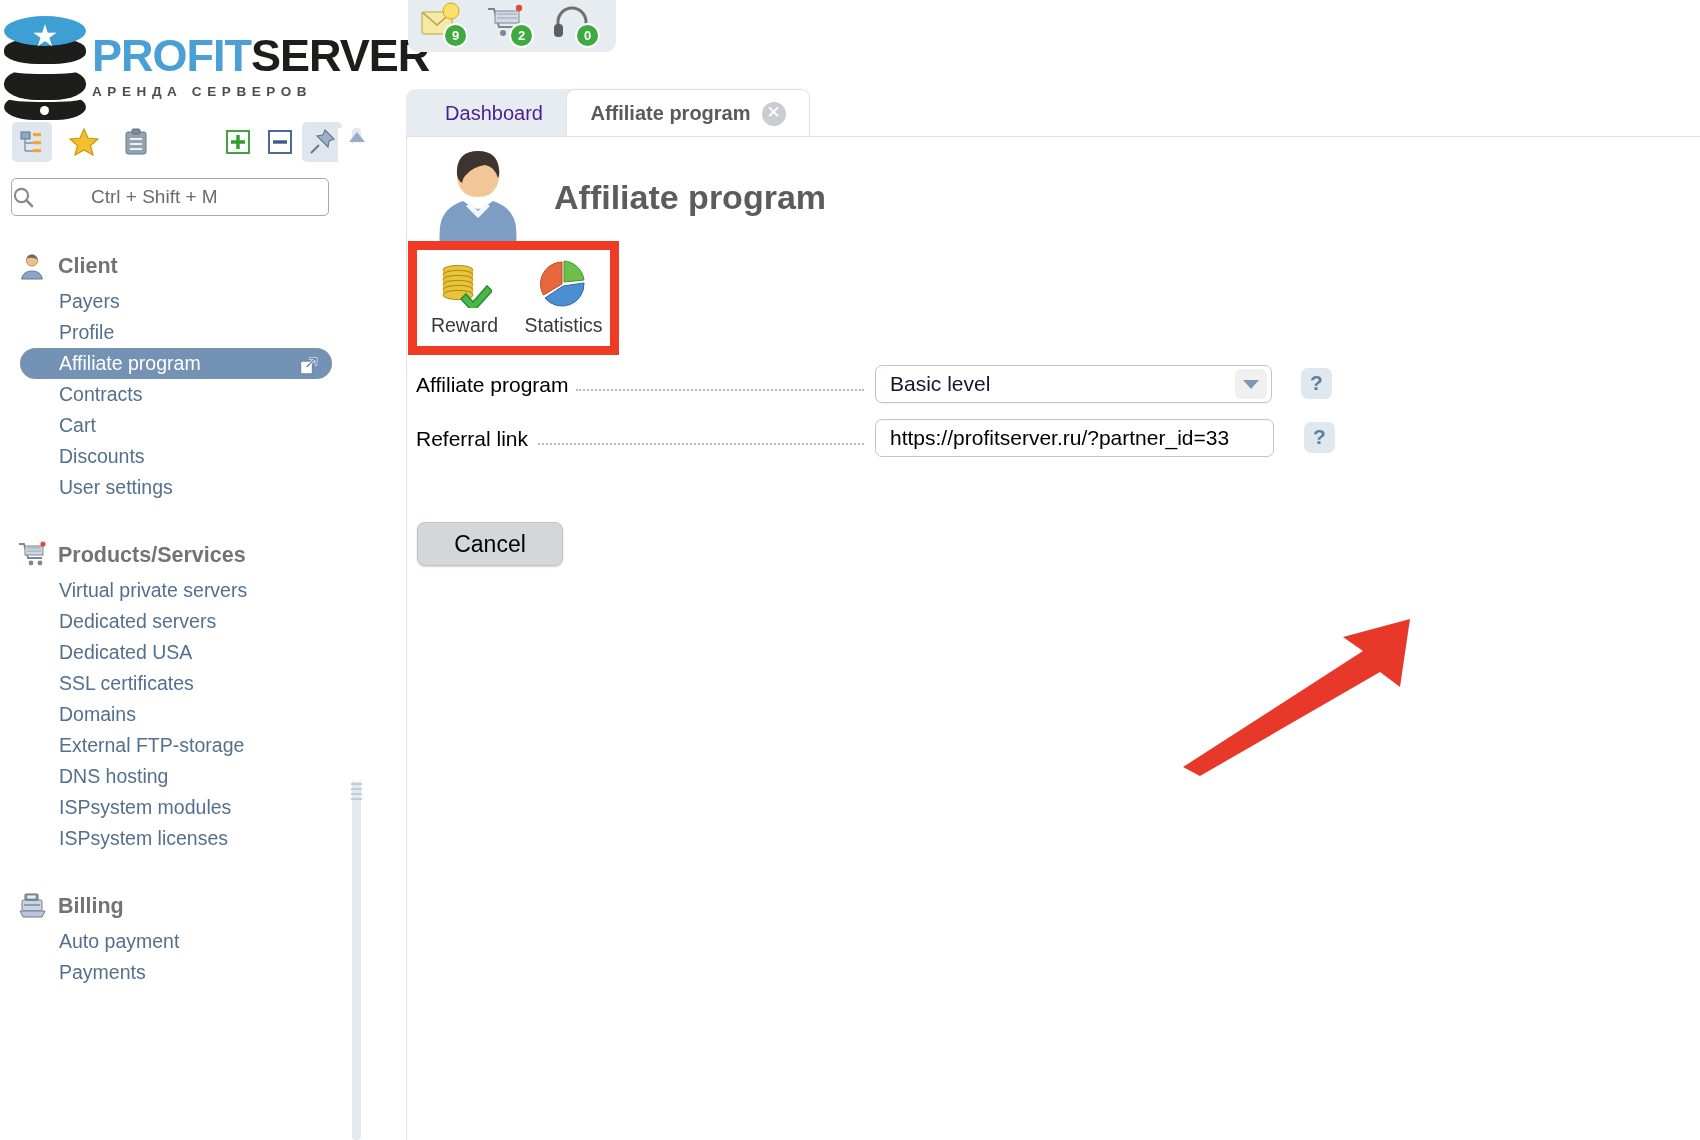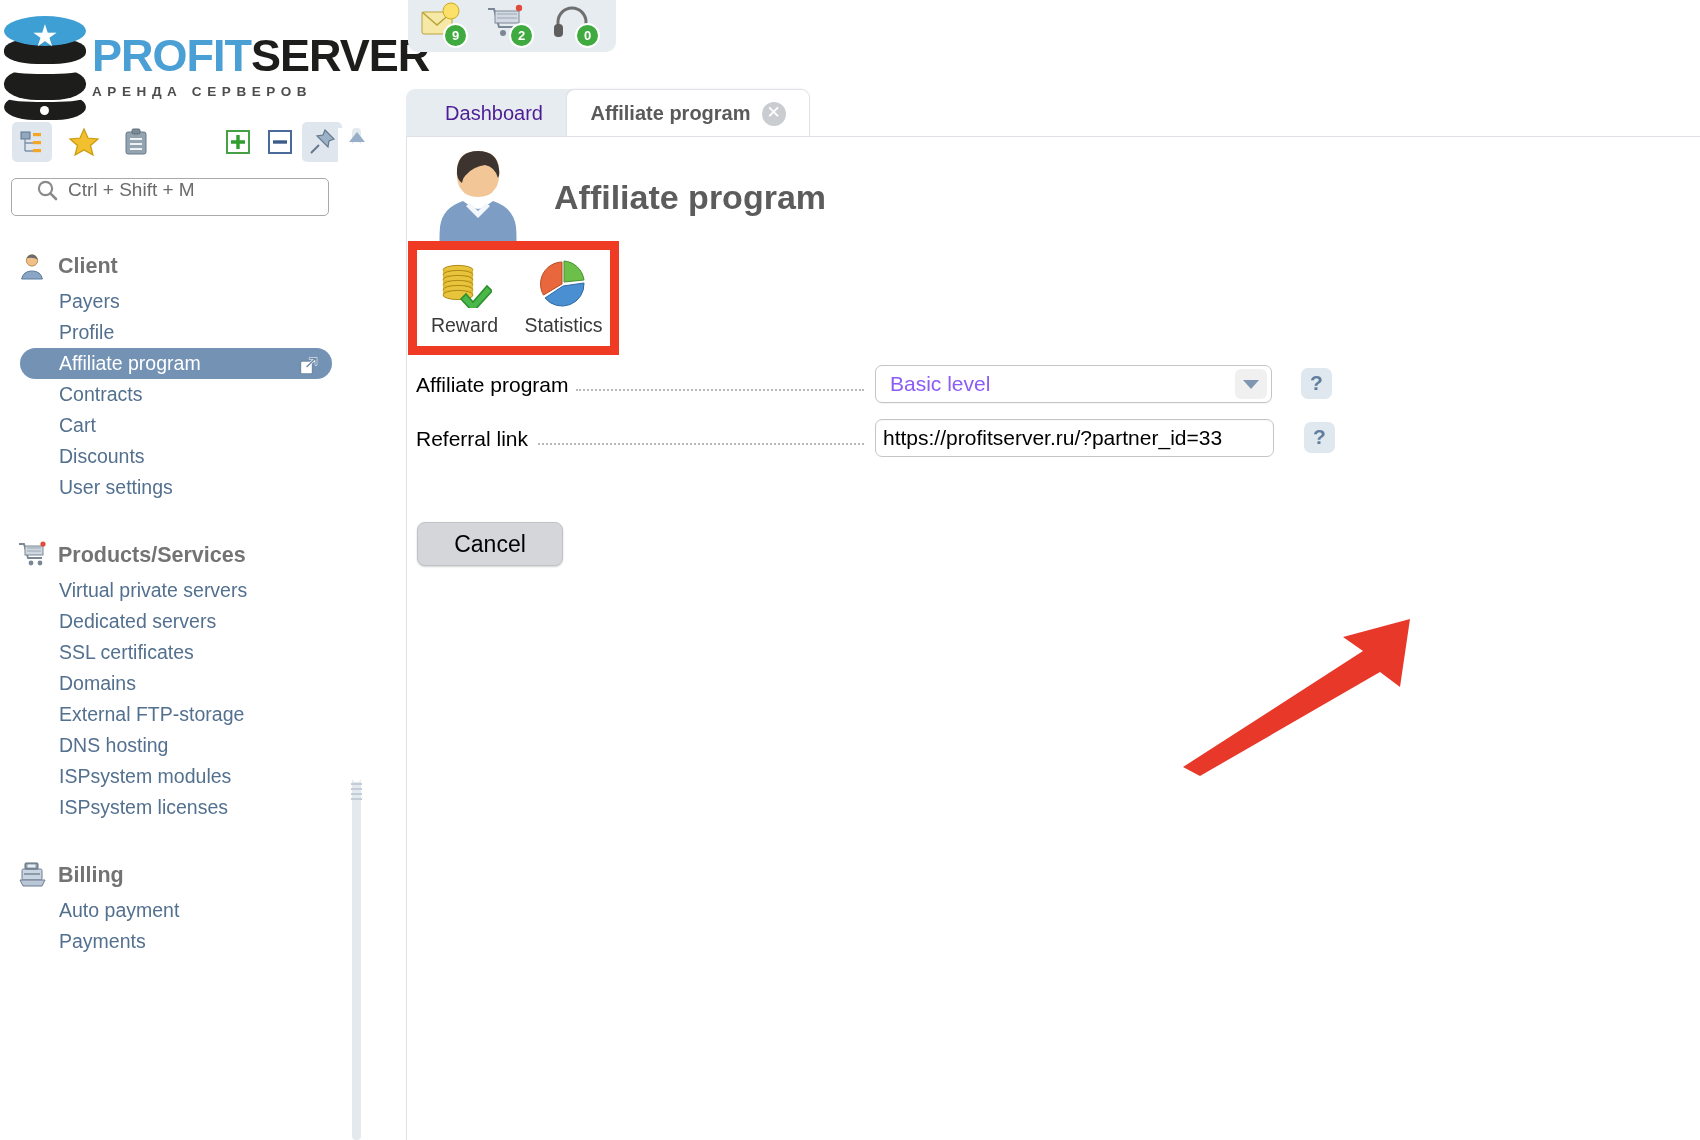--- a/index.html
+++ b/index.html
@@ -46,21 +46,21 @@
   #sb-toolbar { position: absolute; left: 12px; top: 122px; width: 340px; height: 44px; }
   .tb-btn {
     position: absolute; top: 0; width: 40px; height: 40px;
     border-radius: 5px; display: flex; align-items: center; justify-content: center;
   }
   .tb-btn.sel { background: #dfe6ee; }
   #sb-search {
     position: absolute; left: 11px; top: 178px;
     width: 318px; height: 38px;
     border: 1px solid #a9a9a9; border-radius: 5px; background: #fff;
-    display: flex; align-items: flex-start; padding-left: 24px;
+    display: flex; align-items: center; padding-left: 0; gap: 47px;
   }
   #sb-search-ph { font-size: 19px; color: #6b6b6b; margin-left: 10px; }
 
   
   #nav { position: absolute; left: 0; top: 240px; width: 340px; }
   .nav-group-head {
     display: flex; align-items: center; height: 40px; padding-left: 18px; margin-top: 6px;
   }
   .nav-group-head .gi { width: 30px; height: 28px; margin-right: 10px; position: relative; }
   .nav-group-head .gt { font-size: 21.5px; font-weight: bold; color: #737373; }
@@ -151,32 +151,32 @@
   .frow { position: relative; height: 54px; }
   .flabel { position: absolute; left: 0; top: 8px; font-size: 21px; color: #000; }
   .fleader {
     position: absolute; top: 24px; height: 1px;
     border-bottom: 2px dotted #b9b9b9;
   }
   .fctl { position: absolute; left: 459px; top: 0; }
   .fselect {
     width: 397px; height: 38px;
     border: 1px solid #c5c5c5; border-radius: 7px; background: #fff;
-    font-size: 21px; color: #8b5cf6; line-height: 36px; padding-left: 14px;
+    font-size: 21px; color: #0f172a; line-height: 36px; padding-left: 14px;
     position: relative; box-shadow: 0 1px 1px rgba(0,0,0,0.05);
   }
   .fselect .chev {
     position: absolute; right: 4px; top: 3px; width: 32px; height: 30px;
     border-radius: 6px; background: #f0f0f0;
     display: flex; align-items: center; justify-content: center;
   }
   .finput {
     width: 399px; height: 38px;
     border: 1px solid #c5c5c5; border-radius: 7px; background: #fff;
-    font-size: 21px; color: #000; line-height: 36px; padding-left: 7px;
+    font-size: 21px; color: #000; line-height: 36px; padding-left: 14px;
     box-shadow: inset 0 1px 1px rgba(0,0,0,0.03);
   }
   .fhelp {
     position: absolute; top: 3px; width: 31px; height: 31px;
     border-radius: 7px; background: #dfe7ef; color: #5f7e9e;
     font-size: 21px; font-weight: bold; text-align: center; line-height: 30px;
   }
 
   #cancel-btn {
     position: absolute; left: 10px; top: 385px;
@@ -306,20 +306,21 @@
             <path d="M9 7 H23 M9 10 H23" stroke="#9aa6b2" stroke-width="1"></path>
             <circle cx="13" cy="22" r="2.4" fill="#7b8794"></circle>
             <circle cx="22" cy="22" r="2.4" fill="#7b8794"></circle>
             <circle cx="25" cy="3" r="2.6" fill="#e04b3a"></circle>
           </svg>
         </span>
         <span class="gt">Products/Services</span>
       </div>
       <div class="nav-item">Virtual private servers</div>
       <div class="nav-item">Dedicated servers</div>
+      <div class="nav-item">Dedicated USA</div>
       <div class="nav-item">SSL certificates</div>
       <div class="nav-item">Domains</div>
       <div class="nav-item">External FTP-storage</div>
       <div class="nav-item">DNS hosting</div>
       <div class="nav-item">ISPsystem modules</div>
       <div class="nav-item">ISPsystem licenses</div>
 
       <div class="nav-gap"></div>
 
       <div class="nav-group-head">

